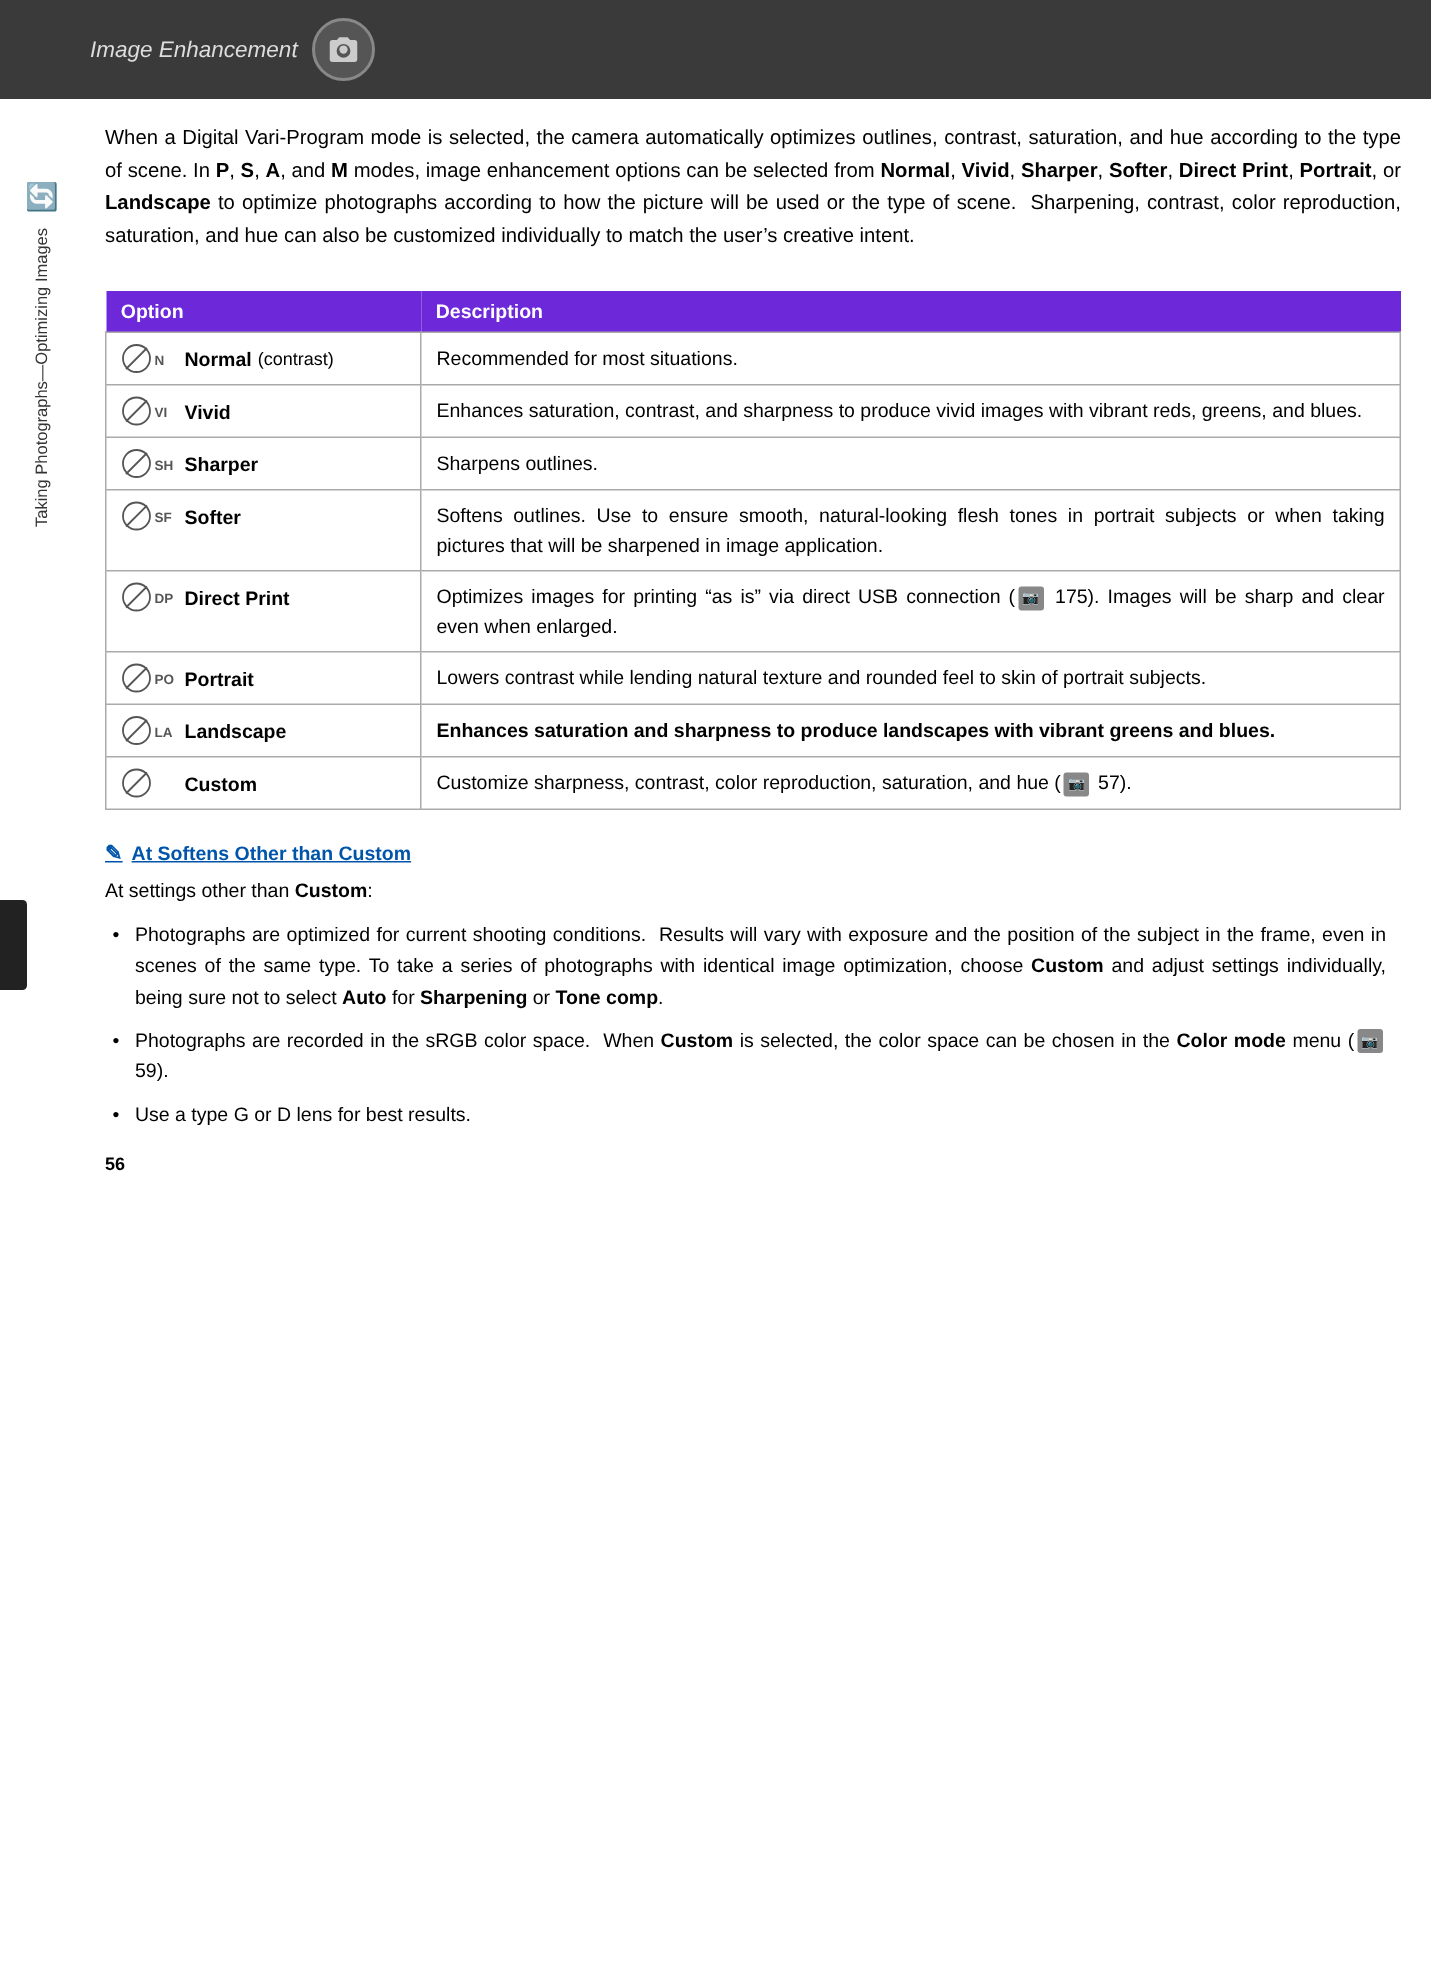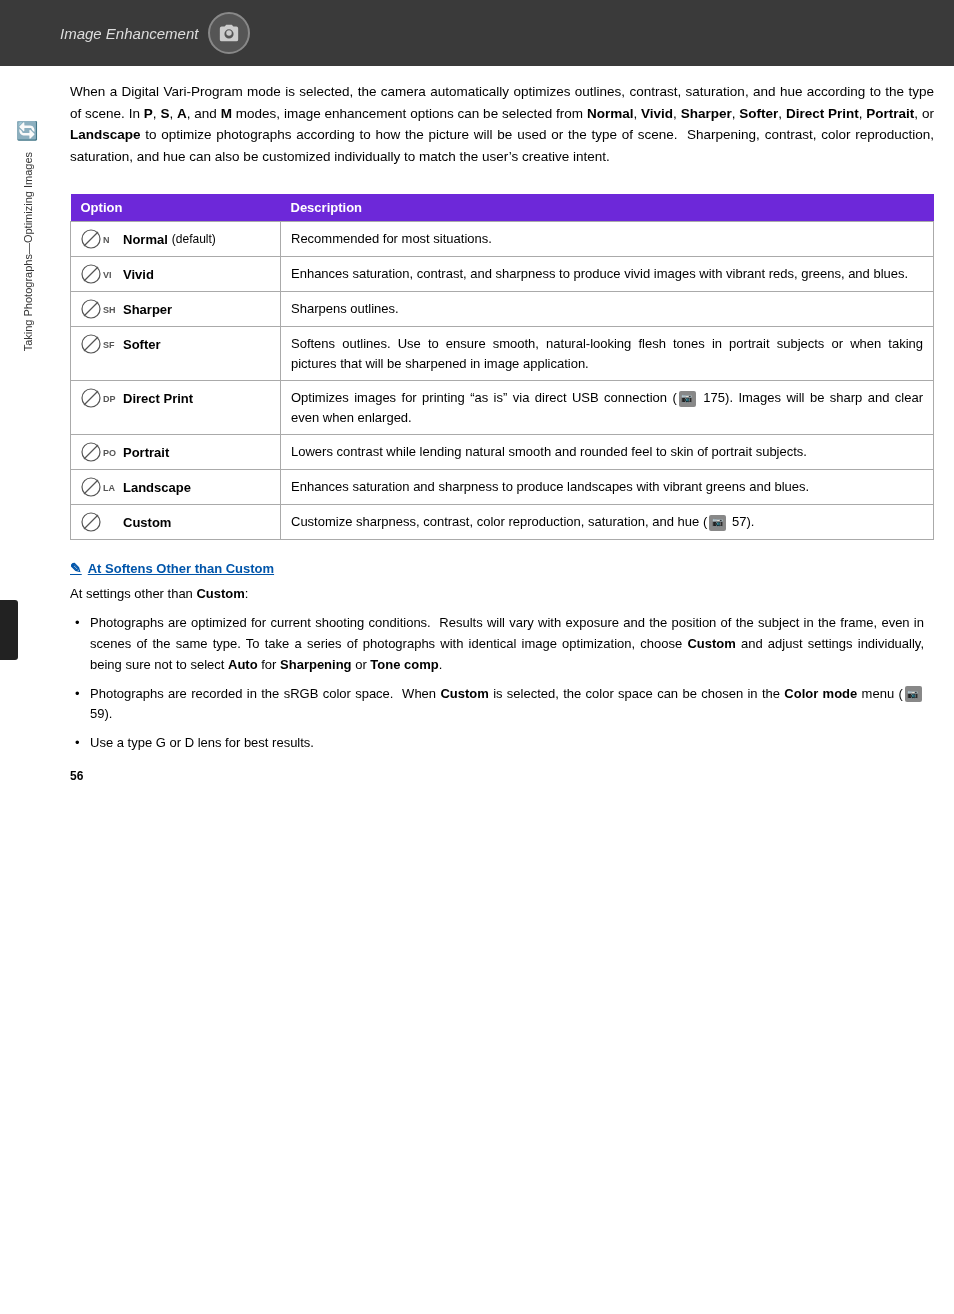--- a/index.html
+++ b/index.html
@@ -289,21 +289,21 @@
       <tbody id="table-body">
       <tr>
             <td>
               <div class="option-cell">
                 <span class="option-icon"><svg width="38" height="20" viewBox="0 0 38 20" style="vertical-align: middle;">
                     <circle cx="10" cy="10" r="9" fill="none" stroke="#555" stroke-width="1.2"></circle>
                     <line x1="3" y1="17" x2="17" y2="3" stroke="#555" stroke-width="1.2"></line>
                     <text x="22" y="14" font-size="9" fill="#555" font-family="Arial" font-weight="bold">N</text>
                   </svg></span>
                 <span class="option-name">Normal</span>
-                <span class="option-sub">(default)</span>
+                <span class="option-sub">(contrast)</span>
               </div>
             </td>
             <td style="text-align: justify;">Recommended for most situations.</td>
           </tr>
           <tr>
             <td>
               <div class="option-cell">
                 <span class="option-icon"><svg width="38" height="20" viewBox="0 0 38 20" style="vertical-align: middle;">
                     <circle cx="10" cy="10" r="9" fill="none" stroke="#555" stroke-width="1.2"></circle>
                     <line x1="3" y1="17" x2="17" y2="3" stroke="#555" stroke-width="1.2"></line>
@@ -357,34 +357,34 @@
             <td>
               <div class="option-cell">
                 <span class="option-icon"><svg width="38" height="20" viewBox="0 0 38 20" style="vertical-align: middle;">
                     <circle cx="10" cy="10" r="9" fill="none" stroke="#555" stroke-width="1.2"></circle>
                     <line x1="3" y1="17" x2="17" y2="3" stroke="#555" stroke-width="1.2"></line>
                     <text x="22" y="14" font-size="9" fill="#555" font-family="Arial" font-weight="bold">PO</text>
                   </svg></span>
                 <span class="option-name">Portrait</span>
               </div>
             </td>
-            <td style="text-align: justify;">Lowers contrast while lending natural smooth and rounded feel to skin of portrait subjects.</td>
+            <td style="text-align: justify;">Lowers contrast while lending natural texture and rounded feel to skin of portrait subjects.</td>
           </tr>
           <tr>
             <td>
               <div class="option-cell">
                 <span class="option-icon"><svg width="38" height="20" viewBox="0 0 38 20" style="vertical-align: middle;">
                     <circle cx="10" cy="10" r="9" fill="none" stroke="#555" stroke-width="1.2"></circle>
                     <line x1="3" y1="17" x2="17" y2="3" stroke="#555" stroke-width="1.2"></line>
                     <text x="22" y="14" font-size="9" fill="#555" font-family="Arial" font-weight="bold">LA</text>
                   </svg></span>
                 <span class="option-name">Landscape</span>
               </div>
             </td>
-            <td style="text-align: justify;">Enhances saturation and sharpness to produce landscapes with vibrant greens and blues.</td>
+            <td style="text-align: justify; font-weight: bold;">Enhances saturation and sharpness to produce landscapes with vibrant greens and blues.</td>
           </tr>
           <tr>
             <td>
               <div class="option-cell">
                 <span class="option-icon"><svg width="38" height="20" viewBox="0 0 38 20" style="vertical-align: middle;">
                     <circle cx="10" cy="10" r="9" fill="none" stroke="#555" stroke-width="1.2"></circle>
                     <line x1="3" y1="17" x2="17" y2="3" stroke="#555" stroke-width="1.2"></line>
                     <text x="22" y="14" font-size="9" fill="#555" font-family="Arial" font-weight="bold"></text>
                   </svg></span>
                 <span class="option-name">Custom</span>

